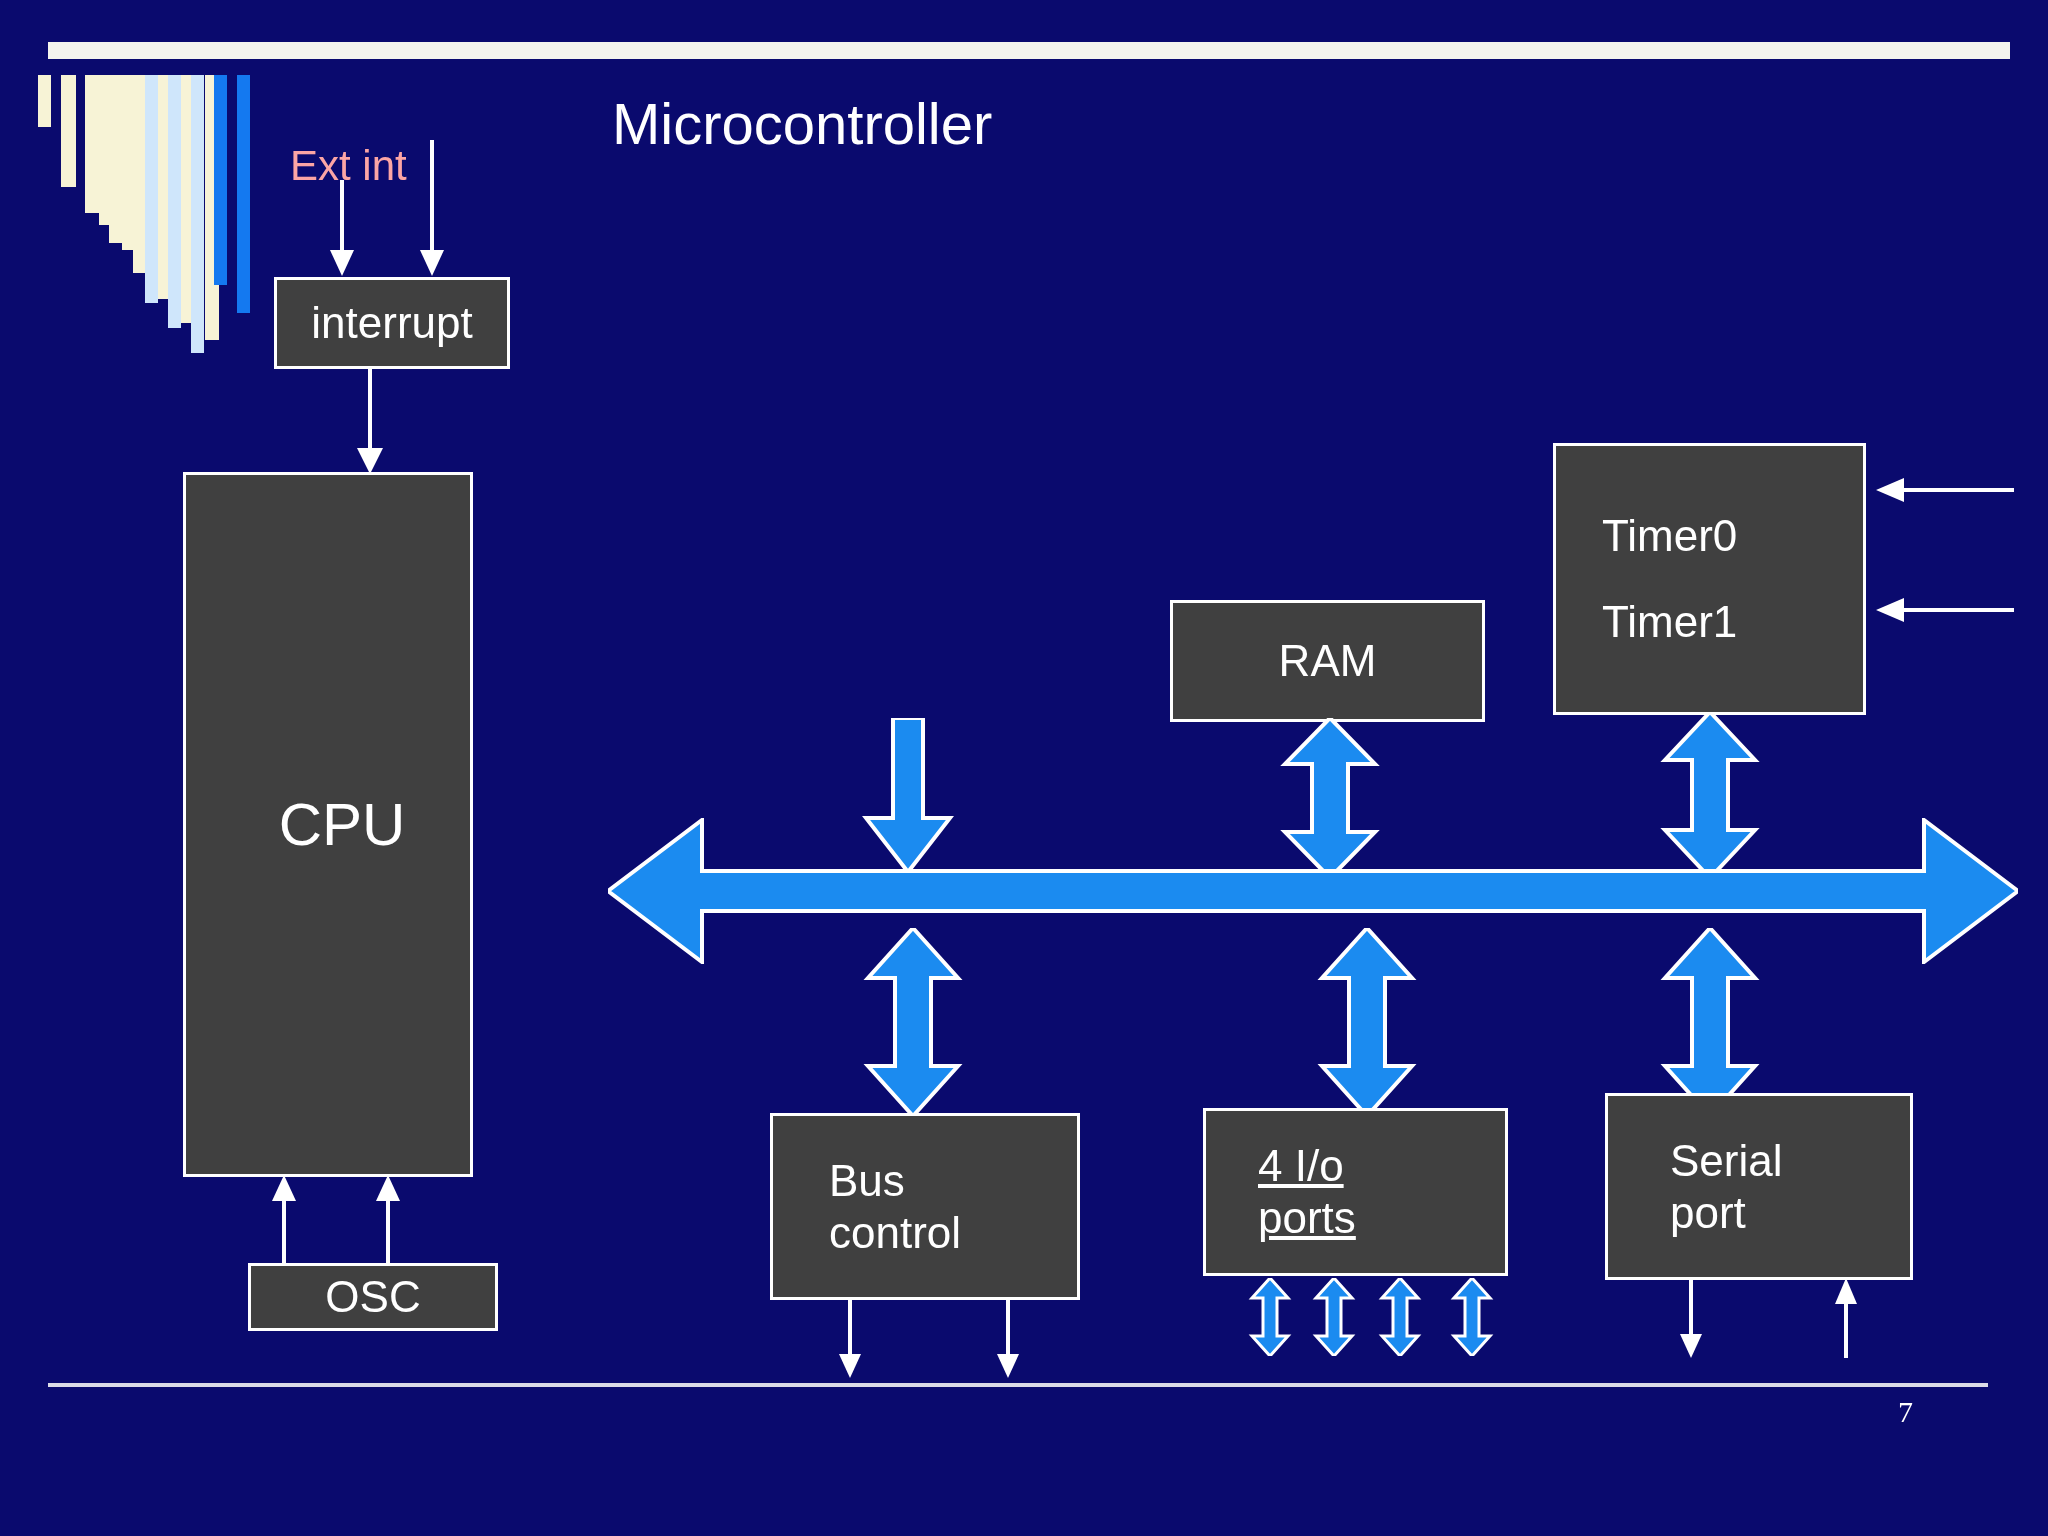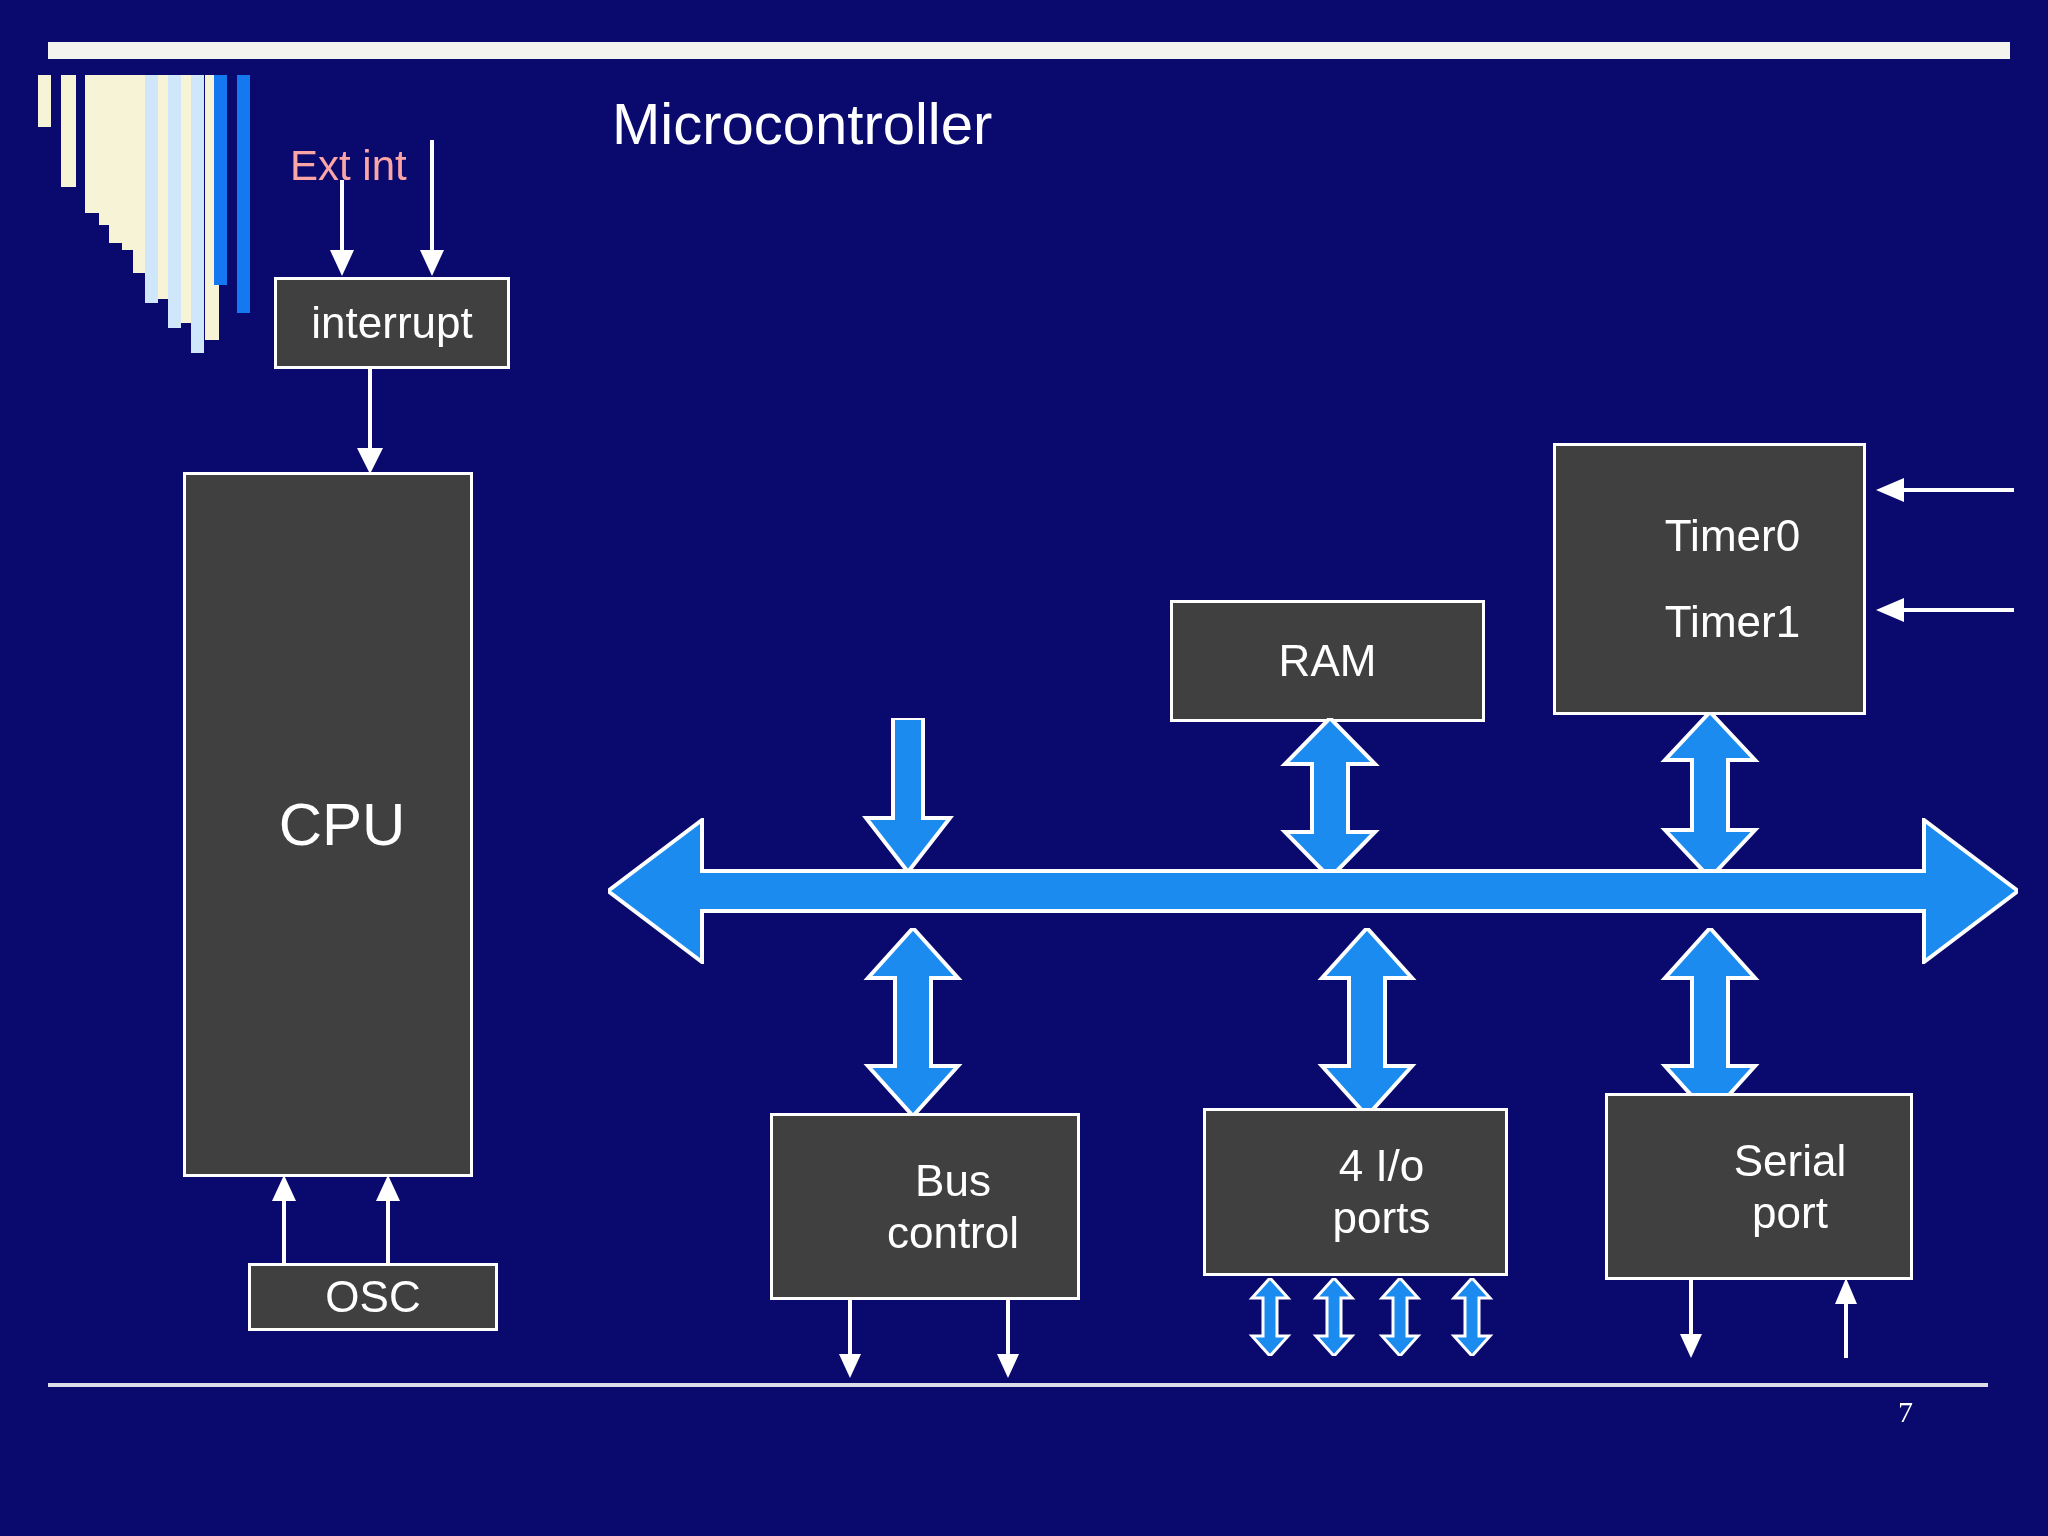--- a/index.html
+++ b/index.html
@@ -66,21 +66,21 @@
     border: 3px solid #ffffff;
     box-sizing: border-box;
     color: #ffffff;
     display: flex;
     align-items: center;
     justify-content: center;
     font-size: 44px;
     line-height: 52px;
   }
   .blk .lbl { display: block; }
-  .blk .lines { text-align: center; width: 100%; padding-left: 46px; box-sizing: border-box; }
+  .blk .lines { text-align: left; width: 100%; padding-left: 46px; box-sizing: border-box; }
   .blk .lines .lbl { margin: 0; }
 
   
   .plain-label {
     position: absolute;
     color: #fca5a5;
     font-size: 42px;
     line-height: 48px;
   }
 
@@ -226,21 +226,21 @@
   <svg class="thin-arrow" style="left:832px; top:1300px;" width="36" height="80" viewBox="0 0 36 80">
     <line x1="18" y1="0" x2="18" y2="58" stroke="#ffffff" stroke-width="4"></line>
     <polygon points="18,78 7,54 29,54" fill="#ffffff"></polygon>
   </svg>
   <svg class="thin-arrow" style="left:990px; top:1300px;" width="36" height="80" viewBox="0 0 36 80">
     <line x1="18" y1="0" x2="18" y2="58" stroke="#ffffff" stroke-width="4"></line>
     <polygon points="18,78 7,54 29,54" fill="#ffffff"></polygon>
   </svg>
 
   <div class="blk" style="left:1203px; top:1108px; width:305px; height:168px;">
-    <div class="lines" style="padding-left:52px;">
+    <div class="lines" style="padding-left:52px;text-decoration:underline;">
       <div class="lbl">4 I/o</div>
       <div class="lbl">ports</div>
     </div>
   </div>
 
   <svg class="fat-arrow" style="left:1248px; top:1278px;" width="44" height="78" viewBox="0 0 44 78">
     <polygon points="22,0 40,20 29,20 29,58 40,58 22,78 4,58 15,58 15,20 4,20" fill="#1b8bf0" stroke="#ffffff" stroke-width="3" stroke-linejoin="miter"></polygon>
   </svg>
   <svg class="fat-arrow" style="left:1312px; top:1278px;" width="44" height="78" viewBox="0 0 44 78">
     <polygon points="22,0 40,20 29,20 29,58 40,58 22,78 4,58 15,58 15,20 4,20" fill="#1b8bf0" stroke="#ffffff" stroke-width="3" stroke-linejoin="miter"></polygon>

